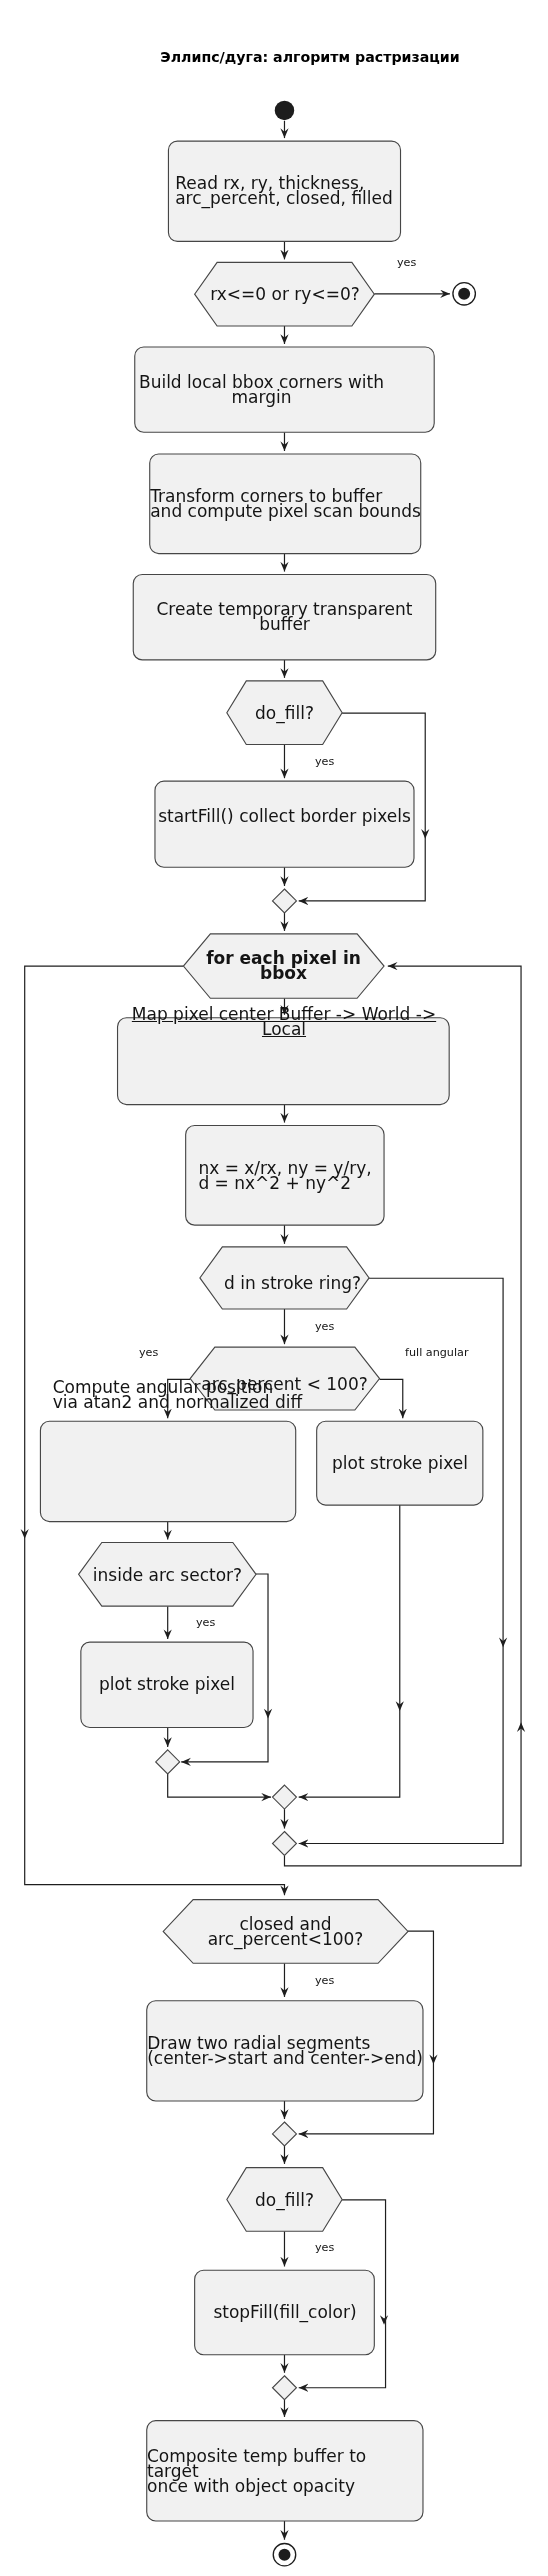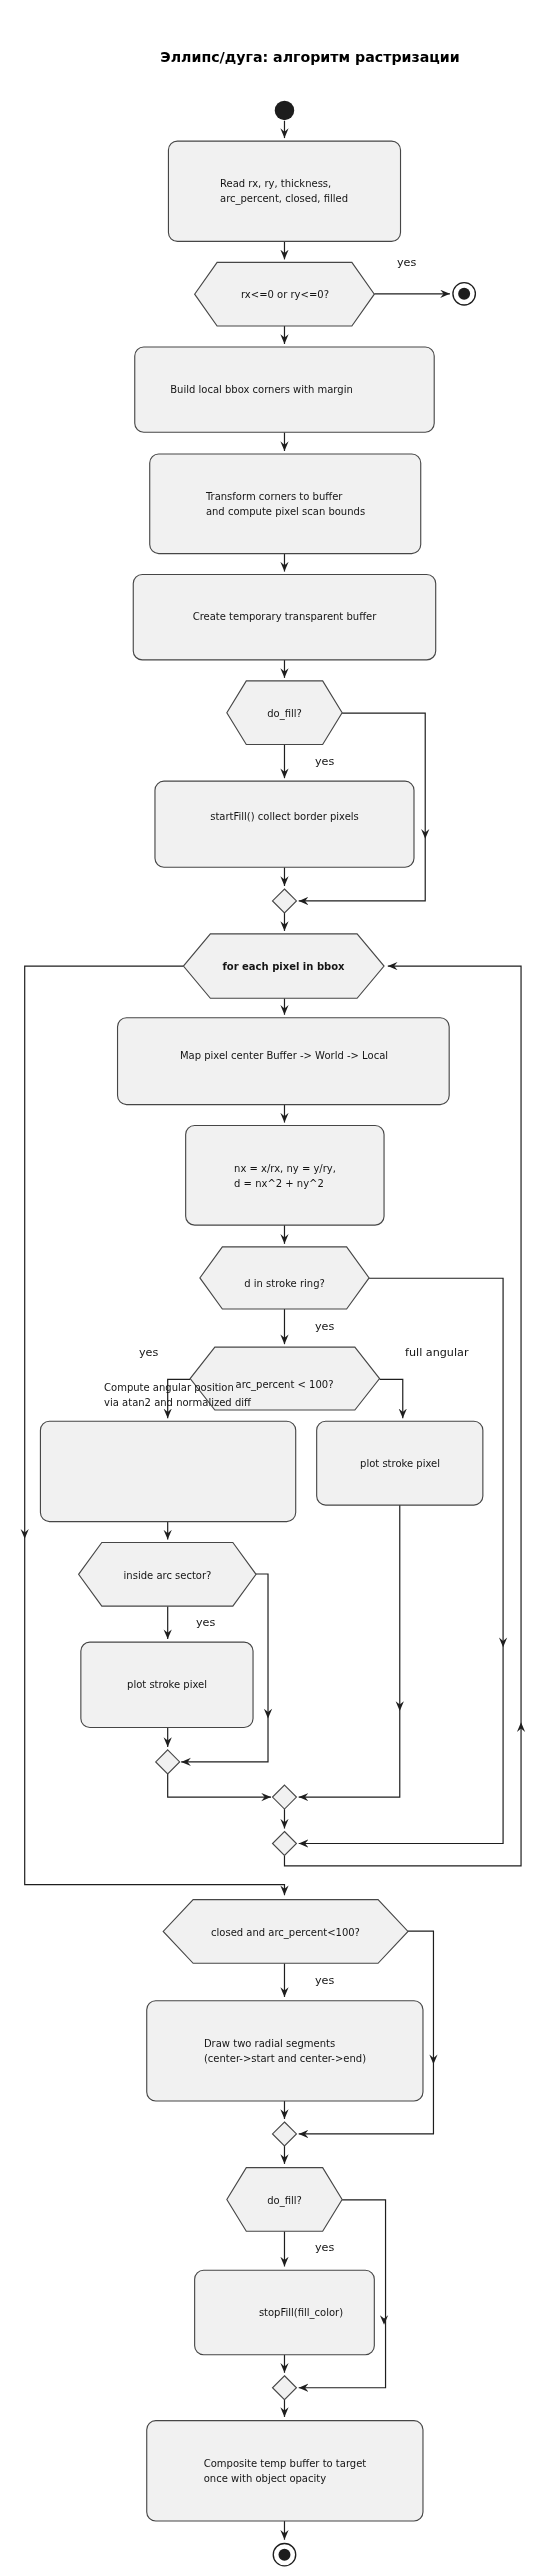--- a/index.html
+++ b/index.html
@@ -8,21 +8,21 @@
     font-family:"DejaVu Sans","Liberation Sans",sans-serif;color:#141414;
     overflow:hidden;
   }
   .diagram svg{position:absolute;left:0;top:0;}
   .title{
     position:absolute;top:49px;left:0;width:548px;text-align:center;
     font-size:14.2px;font-weight:bold;color:#000;padding-left:36px;
   }
   .node-label{
     position:absolute;display:flex;align-items:center;justify-content:center;
-    font-size:10px;line-height:15px;pointer-events:none;
+    font-size:17px;line-height:15px;pointer-events:none;
   }
   .node-label span{white-space:pre-line;text-align:center;}
   .node-label.multi span{text-align:left;}
   .edge-label{position:absolute;font-size:11.2px;color:#141414;pointer-events:none;}
 </style>
 </head>
 <body>
 
 <div class="diagram">
 
@@ -148,28 +148,28 @@
     </div>
   <div class="node-label" style="left:227px;top:681px;width:115px;height:64px;">
       <span>do_fill?</span>
     </div>
   <div class="node-label" style="left:155px;top:781px;width:259px;height:70px;">
       <span>startFill() collect border pixels</span>
     </div>
   <div class="node-label" style="left:183px;top:934px;width:201px;height:64px;font-weight:bold;">
       <span>for each pixel in bbox</span>
     </div>
-  <div class="node-label" style="left:118px;top:1012px;width:332px;height:87px;">
+  <div class="node-label" style="left:118px;top:978px;width:332px;height:87px;text-decoration:underline;">
       <span>Map pixel center Buffer -&gt; World -&gt; Local</span>
     </div>
   <div class="node-label multi" style="left:186px;top:1126px;width:198px;height:100px;">
       <span>nx = x/rx, ny = y/ry,
 d = nx^2 + ny^2</span>
     </div>
-  <div class="node-label" style="left:200px;top:1247px;width:169px;height:72px;">
+  <div class="node-label" style="left:208px;top:1247px;width:169px;height:72px;">
       <span>d in stroke ring?</span>
     </div>
   <div class="node-label" style="left:190px;top:1347px;width:189px;height:74px;">
       <span>arc_percent &lt; 100?</span>
     </div>
   <div class="node-label multi" style="left:40px;top:1345px;width:275px;height:100px;">
       <span>Compute angular position
 via atan2 and normalized diff</span>
     </div>
   <div class="node-label" style="left:317px;top:1421px;width:166px;height:84px;">
@@ -184,21 +184,21 @@
   <div class="node-label" style="left:163px;top:1900px;width:245px;height:64px;">
       <span>closed and arc_percent&lt;100?</span>
     </div>
   <div class="node-label multi" style="left:147px;top:2001px;width:276px;height:100px;">
       <span>Draw two radial segments
 (center-&gt;start and center-&gt;end)</span>
     </div>
   <div class="node-label" style="left:227px;top:2168px;width:115px;height:64px;">
       <span>do_fill?</span>
     </div>
-  <div class="node-label" style="left:195px;top:2270px;width:180px;height:85px;margin-left:16px;">
+  <div class="node-label" style="left:195px;top:2270px;width:180px;height:85px;">
       <span>stopFill(fill_color)</span>
     </div>
   <div class="node-label multi" style="left:147px;top:2421px;width:276px;height:100px;">
       <span>Composite temp buffer to target
 once with object opacity</span>
     </div>
 
   <div class="edge-label" style="left:397px;top:256px;">yes</div>
   <div class="edge-label" style="left:315px;top:755px;">yes</div>
   <div class="edge-label" style="left:315px;top:1320px;">yes</div>

